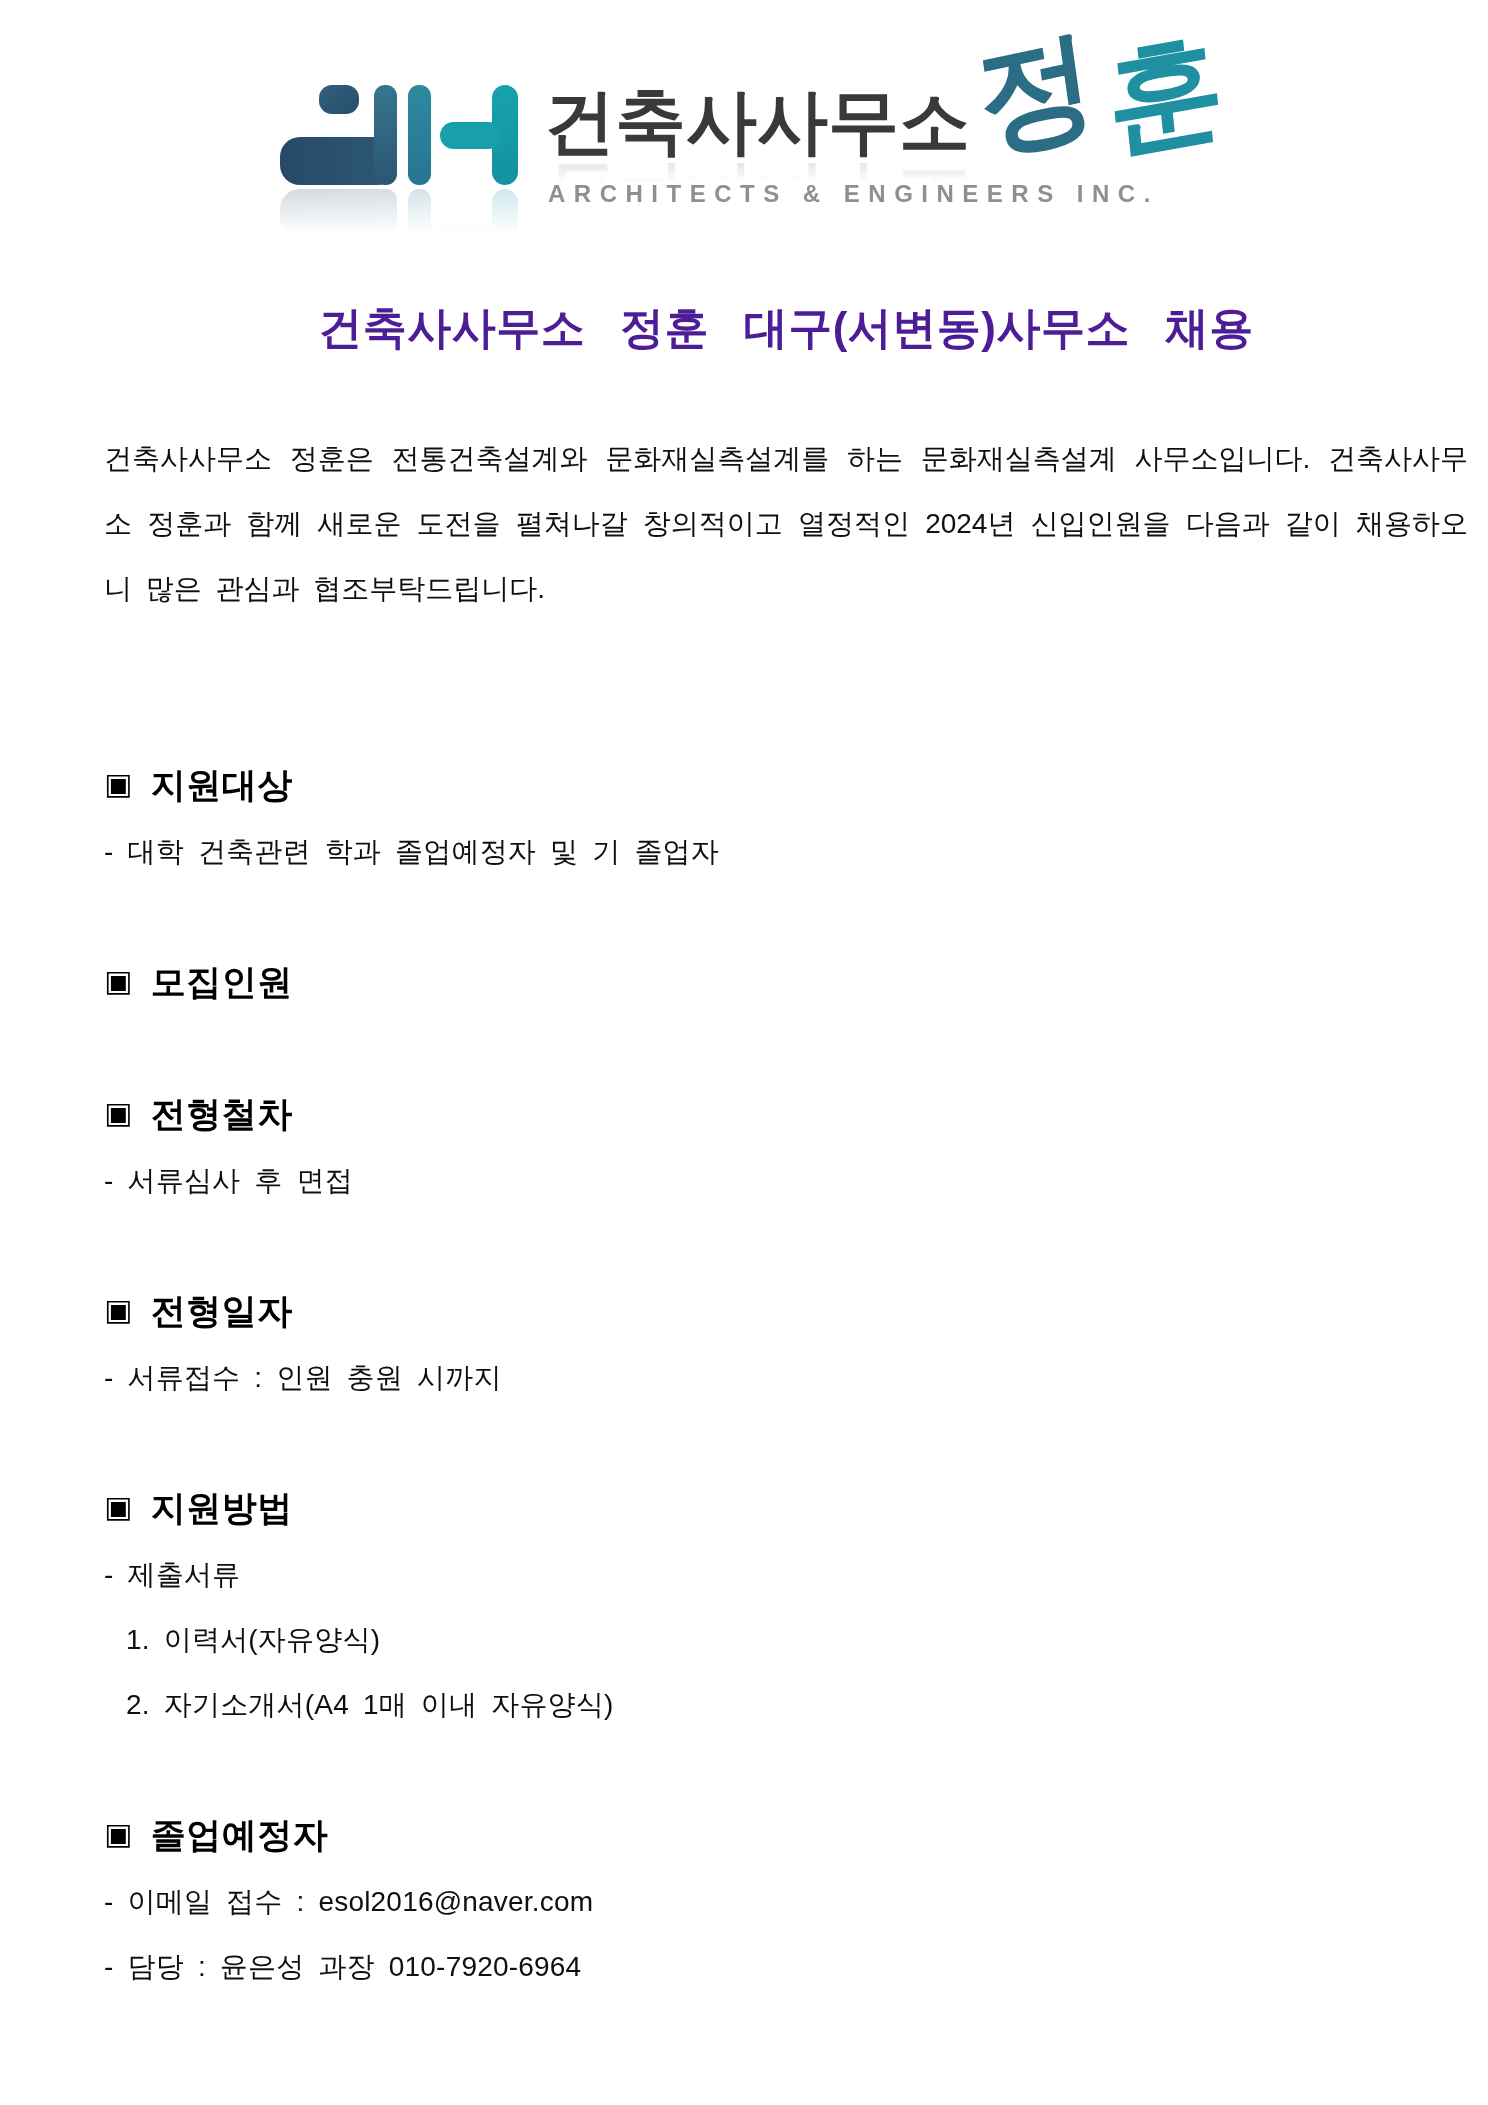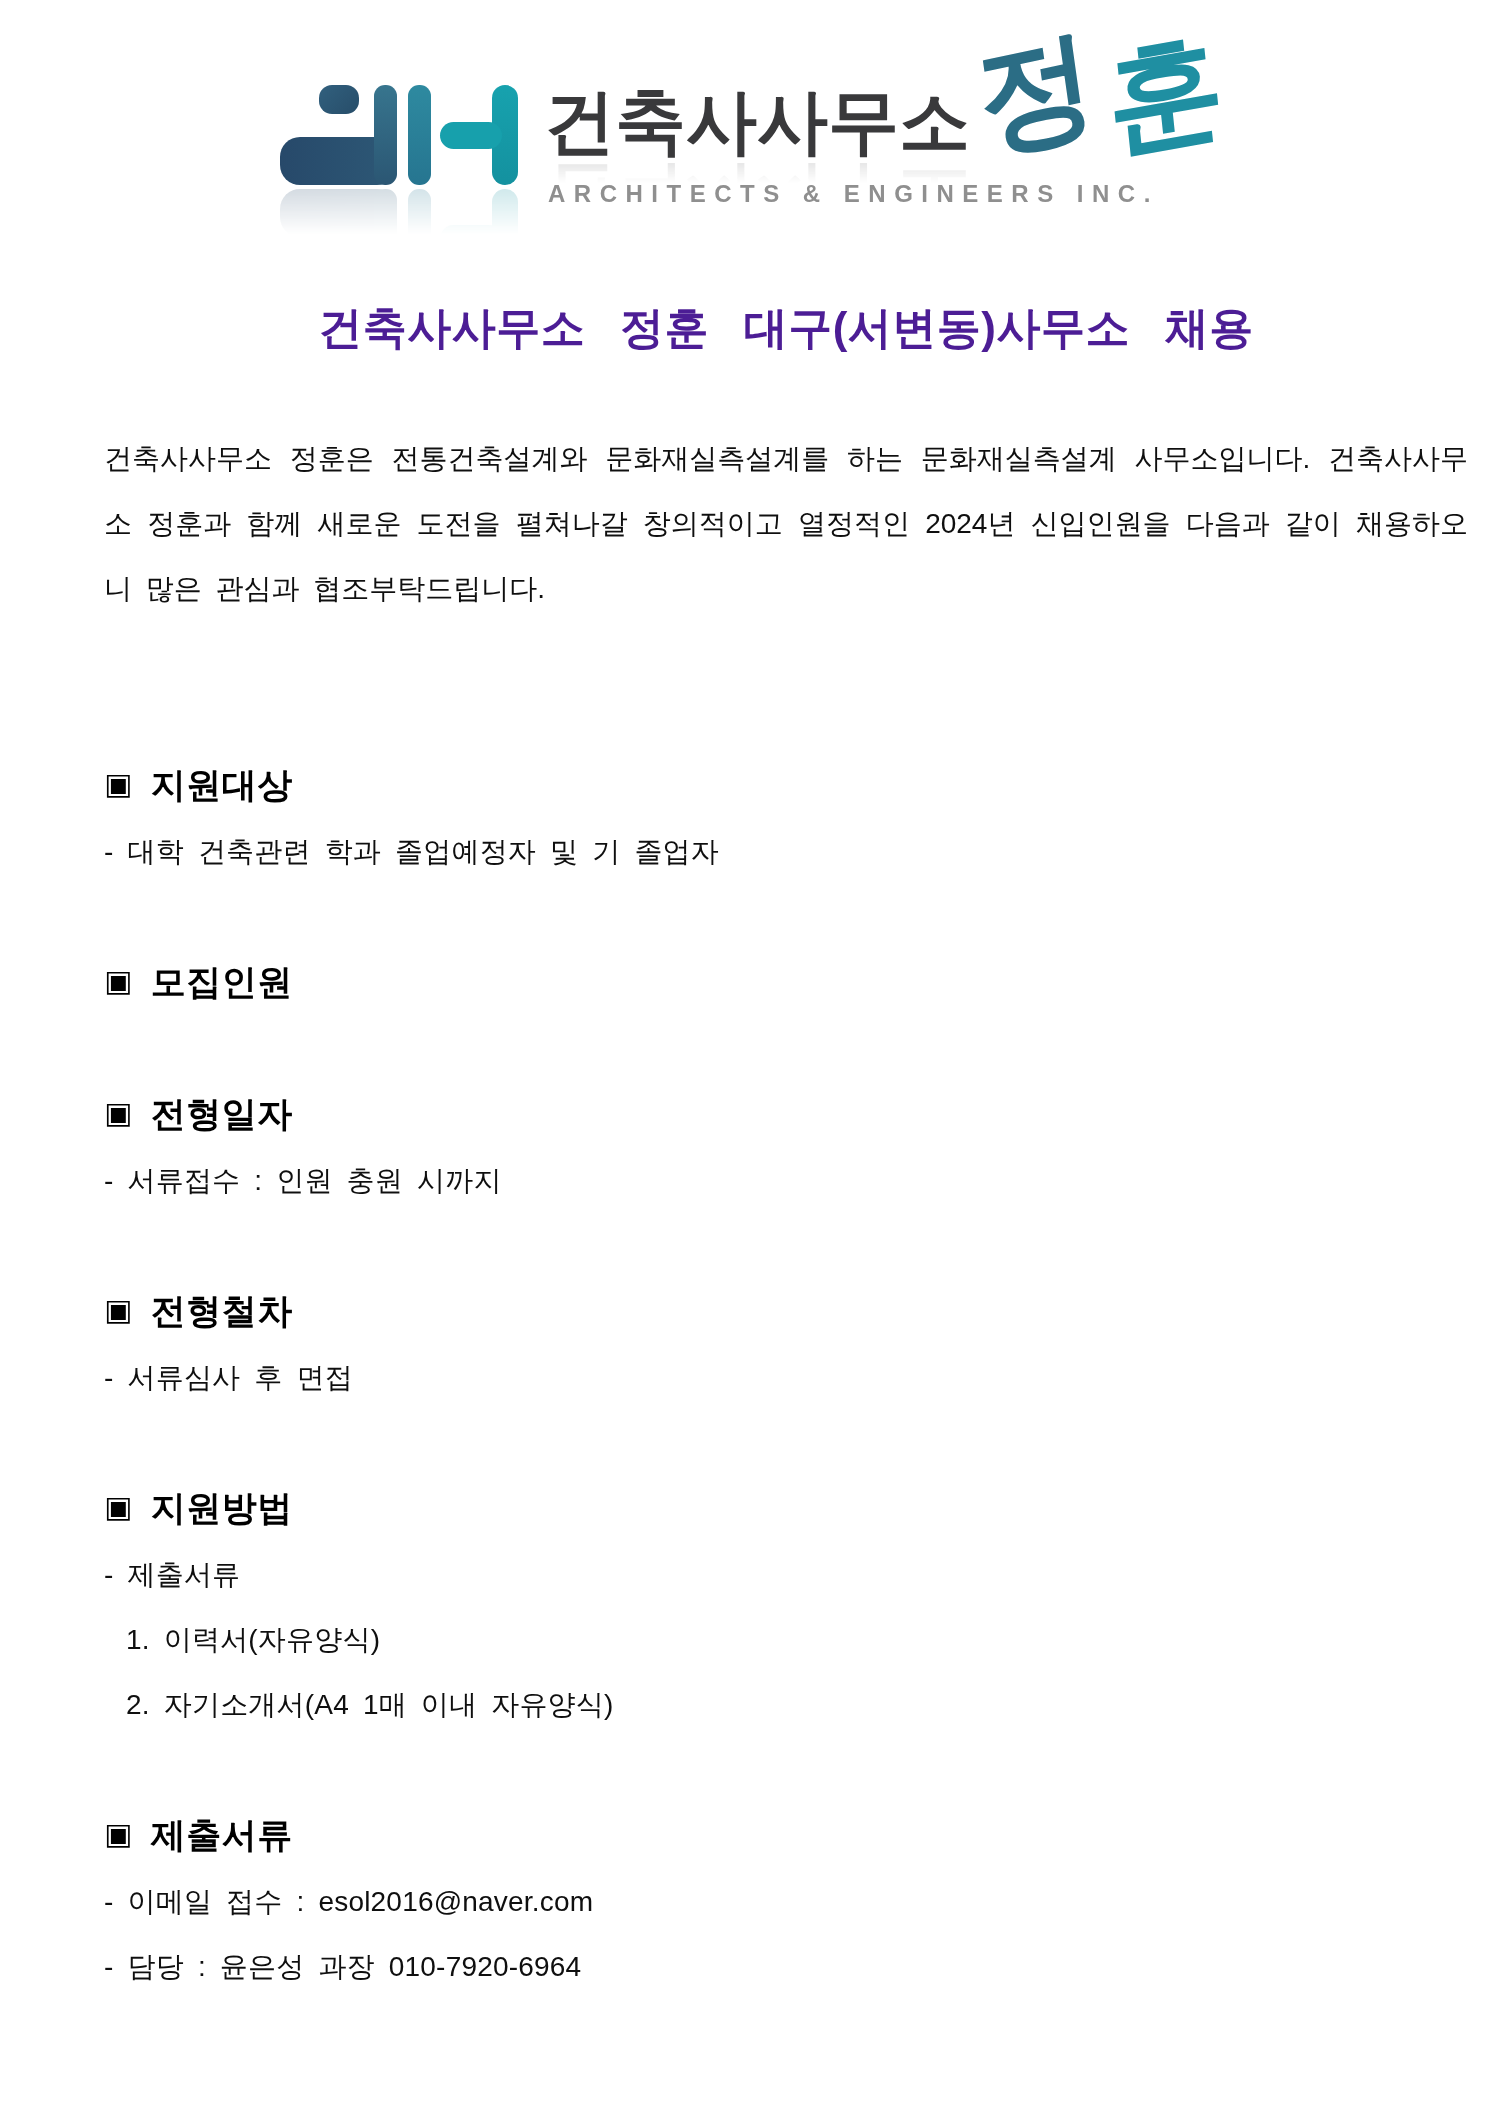--- a/index.html
+++ b/index.html
@@ -131,43 +131,43 @@
     </div>
 
     <div class="sec">
       <div class="sec-head">
         <span class="bullet">▣</span><span>모집인원</span>
       </div>
     </div>
 
     <div class="sec">
       <div class="sec-head">
-        <span class="bullet">▣</span><span>전형일자</span>
+        <span class="bullet">▣</span><span>전형철차</span>
       </div>
-      <div class="sec-item">- 서류접수 : 인원 충원 시까지</div>
+      <div class="sec-item">- 서류심사 후 면접</div>
     </div>
 
     <div class="sec">
       <div class="sec-head">
-        <span class="bullet">▣</span><span>전형철차</span>
+        <span class="bullet">▣</span><span>전형일자</span>
       </div>
-      <div class="sec-item">- 서류심사 후 면접</div>
+      <div class="sec-item">- 서류접수 : 인원 충원 시까지</div>
     </div>
 
     <div class="sec">
       <div class="sec-head">
         <span class="bullet">▣</span><span>지원방법</span>
       </div>
       <div class="sec-item">- 제출서류</div>
       <div class="sec-item indent">1. 이력서(자유양식)</div>
       <div class="sec-item indent">2. 자기소개서(A4 1매 이내 자유양식)</div>
     </div>
 
     <div class="sec">
       <div class="sec-head">
-        <span class="bullet">▣</span><span>제출서류</span>
+        <span class="bullet">▣</span><span>졸업예정자</span>
       </div>
       <div class="sec-item">- 이메일 접수 : esol2016@naver.com</div>
       <div class="sec-item">- 담당 : 윤은성 과장 010-7920-6964</div>
     </div>
 
   </div>
 </div>
 
 </body></html>

